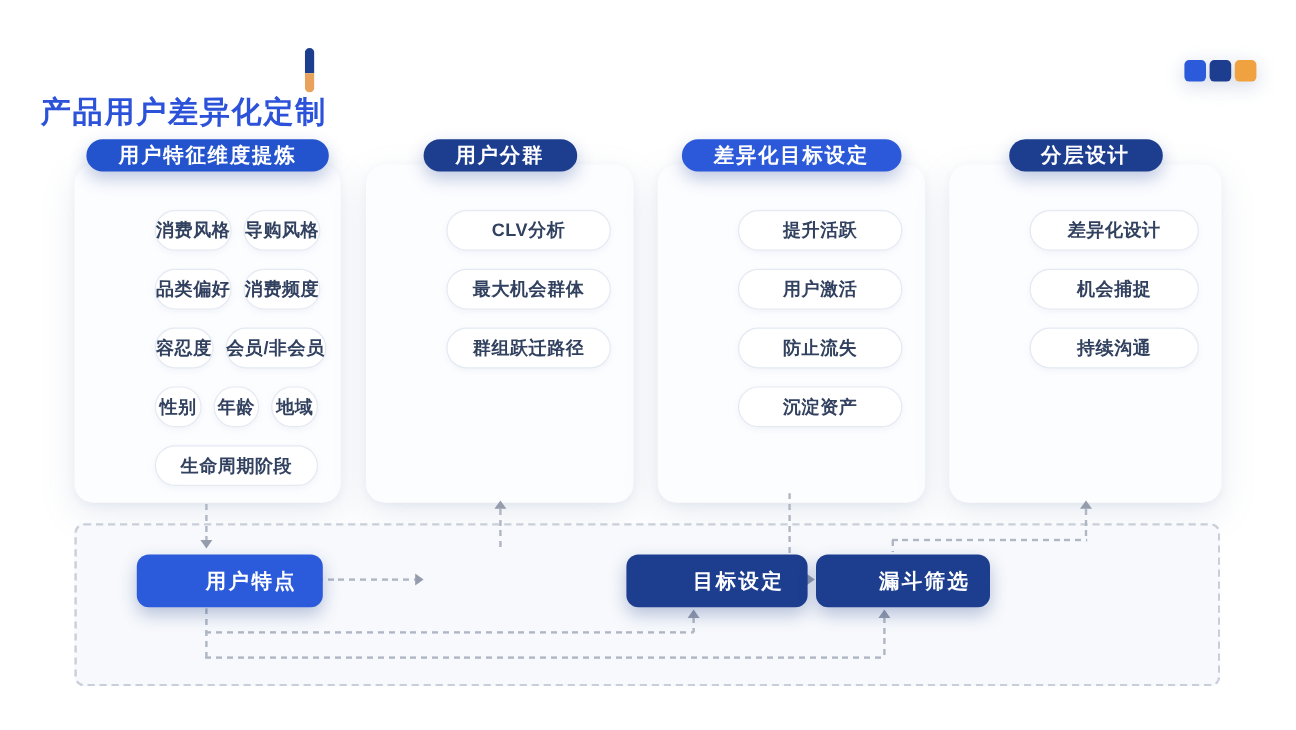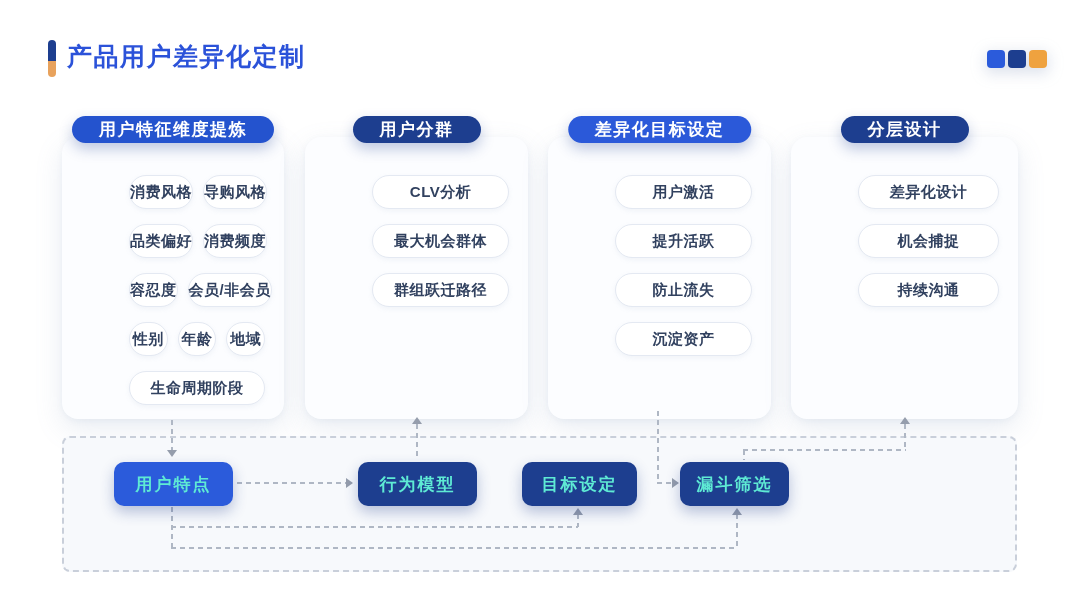--- a/index.html
+++ b/index.html
@@ -4,21 +4,21 @@
 <style>
   html,body{margin:0;padding:0;}
   body{
     width:1080px;height:608px;background:#ffffff;
     font-family:"Liberation Sans","DejaVu Sans",sans-serif;
     position:relative;overflow:hidden;
   }
   .stage{position:absolute;inset:0;}
 
   
-  .title-row{position:absolute;left:48px;top:40px;display:flex;align-items:flex-start;}
+  .title-row{position:absolute;left:34px;top:40px;display:flex;align-items:flex-end;flex-direction:column;}
   .title-icon{width:8px;height:37px;border-radius:5px;overflow:hidden;display:flex;flex-direction:column;margin-right:11px;}
   .ti-top{flex:0 0 58%;background:#1D3E8F;}
   .ti-bottom{flex:1;background:#E8A25C;}
   h1.page-title{margin:0;font-size:25px;font-weight:800;color:#2B52D9;letter-spacing:1.5px;}
 
   .deco{position:absolute;left:987px;top:50px;display:flex;gap:3px;filter:drop-shadow(0 4px 8px rgba(120,140,180,.35));}
   .deco .sq{width:18px;height:18px;border-radius:4px;}
 
   
   .col-card{position:absolute;top:137px;height:282px;background:#FCFDFF;border-radius:16px;
@@ -35,22 +35,22 @@
   .prow{display:flex;gap:10px;margin-left:48px;}
   .pill{flex:1;height:32px;border:1px solid #E4E9F2;background:#FFFFFF;border-radius:17px;
     display:flex;align-items:center;justify-content:center;
     color:#31415F;font-size:15px;font-weight:700;letter-spacing:.5px;white-space:nowrap;
     box-shadow:0 2px 5px rgba(140,155,190,.10);}
 
   
   .flow-box{position:absolute;left:62px;top:436px;width:955px;height:136px;
     border:2px dashed #C9CFDA;border-radius:8px;background:#F7F9FC;box-sizing:border-box;}
   .fbtn{position:absolute;top:462px;height:44px;border-radius:10px;display:flex;align-items:center;justify-content:center;
-    color:#5eead4;font-size:17px;font-weight:700;letter-spacing:2px;white-space:nowrap;
-    box-shadow:0 6px 14px rgba(30,60,140,.30);}
+    color:#ffffff;font-size:17px;font-weight:700;letter-spacing:2px;white-space:nowrap;
+    box-shadow:0 6px 14px rgba(30,60,140,.30);padding-left:36px;}
   .fbtn-0{left:114px;width:119px;}
   .fbtn-1{left:358px;width:119px;}
   .fbtn-2{left:522px;width:115px;}
   .fbtn-3{left:680px;width:109px;}
 
   
   .dash-h{position:absolute;height:2px;
     background:repeating-linear-gradient(to right,#AFB7C4 0 5px,transparent 5px 9px);}
   .dash-v{position:absolute;width:2px;
     background:repeating-linear-gradient(to bottom,#AFB7C4 0 5px,transparent 5px 9px);}
@@ -115,24 +115,24 @@
           </div>
           <div class="prow">
             <div class="pill">群组跃迁路径</div>
           </div>
         </div>
       </div>
       <div class="col-card col-2">
         <div class="col-header" style="background: rgb(43, 89, 217);">差异化目标设定</div>
         <div class="col-body">
           <div class="prow">
-            <div class="pill">用户激活</div>
+            <div class="pill">提升活跃</div>
           </div>
           <div class="prow">
-            <div class="pill">提升活跃</div>
+            <div class="pill">用户激活</div>
           </div>
           <div class="prow">
             <div class="pill">防止流失</div>
           </div>
           <div class="prow">
             <div class="pill">沉淀资产</div>
           </div>
         </div>
       </div>
       <div class="col-card col-3">
@@ -173,17 +173,16 @@
 
   <div class="dash-v" style="left:171px;top:507px;height:42px;"></div>
   <div class="dash-h" style="left:171px;top:526px;width:407px;"></div>
   <div class="dash-v" style="left:577px;top:514px;height:13px;"></div>
   <div class="arr arr-up" style="left:573px;top:508px;"></div>
   <div class="dash-h" style="left:171px;top:547px;width:566px;"></div>
   <div class="dash-v" style="left:736px;top:514px;height:34px;"></div>
   <div class="arr arr-up" style="left:732px;top:508px;"></div>
 
   <div class="fbtn fbtn-0" style="background: rgb(43, 91, 219);">用户特点</div>
-  <div class="fbtn fbtn-1" style="background: rgb(29, 62, 143);">行为模型</div>
   <div class="fbtn fbtn-2" style="background: rgb(29, 62, 143);">目标设定</div>
   <div class="fbtn fbtn-3" style="background: rgb(29, 62, 143);">漏斗筛选</div>
 
 </div>
 
 </body></html>

